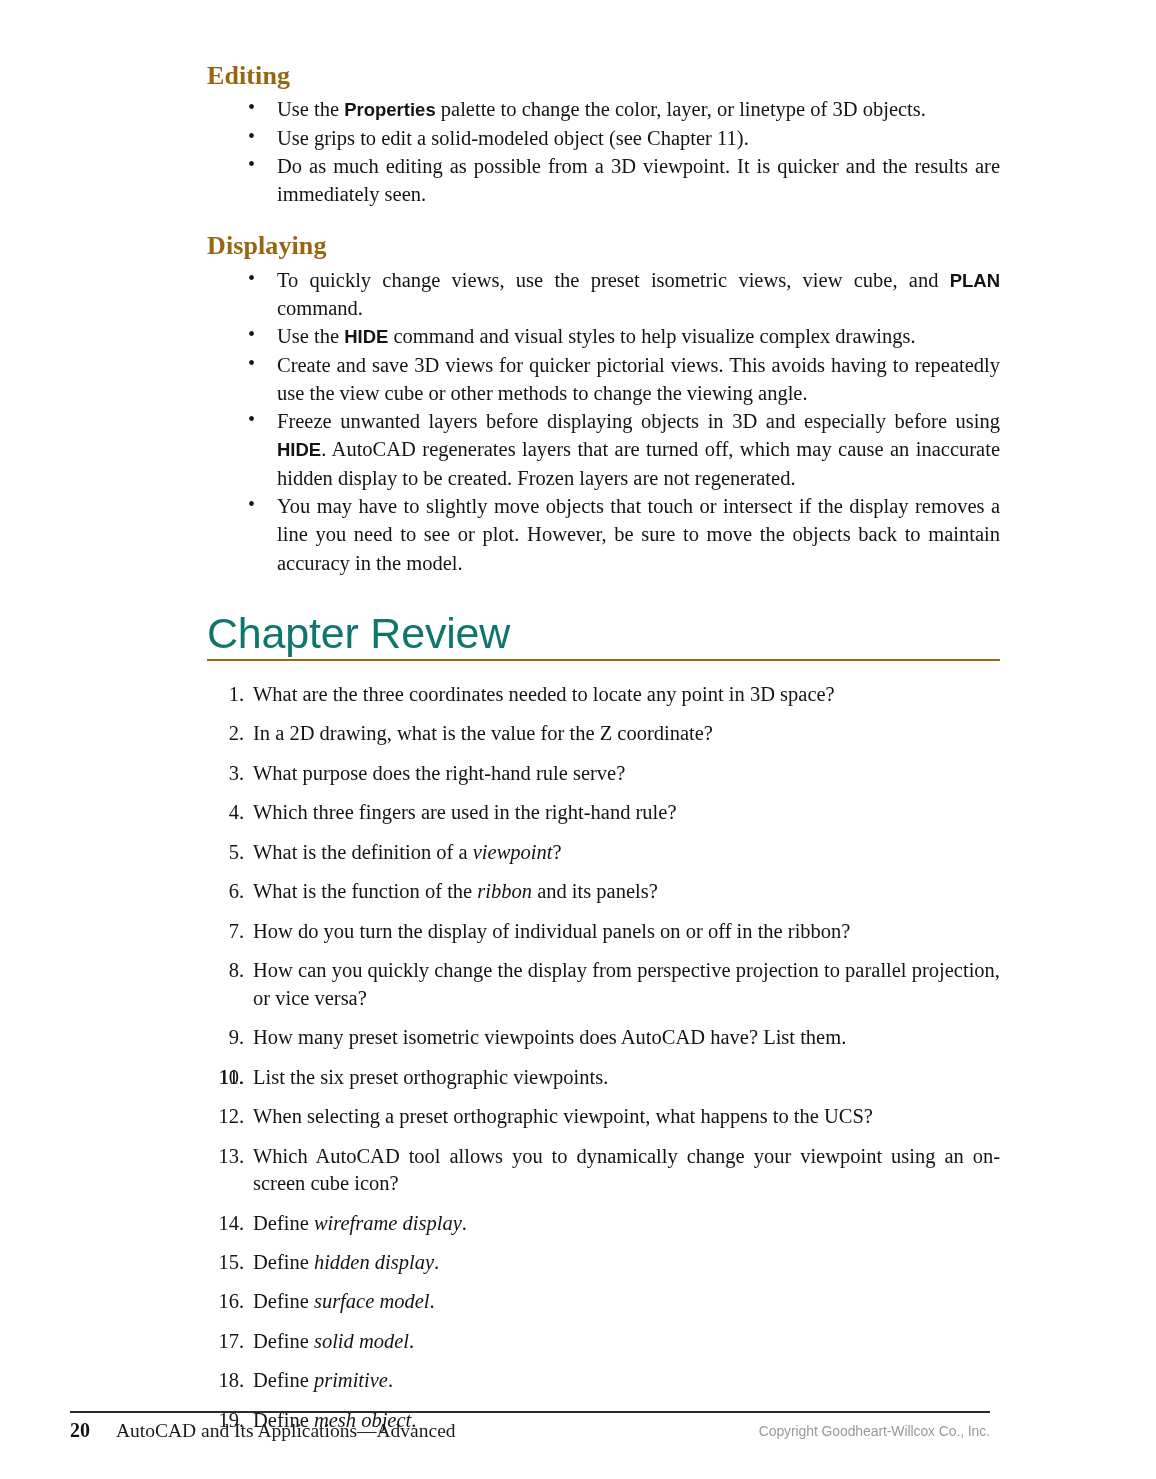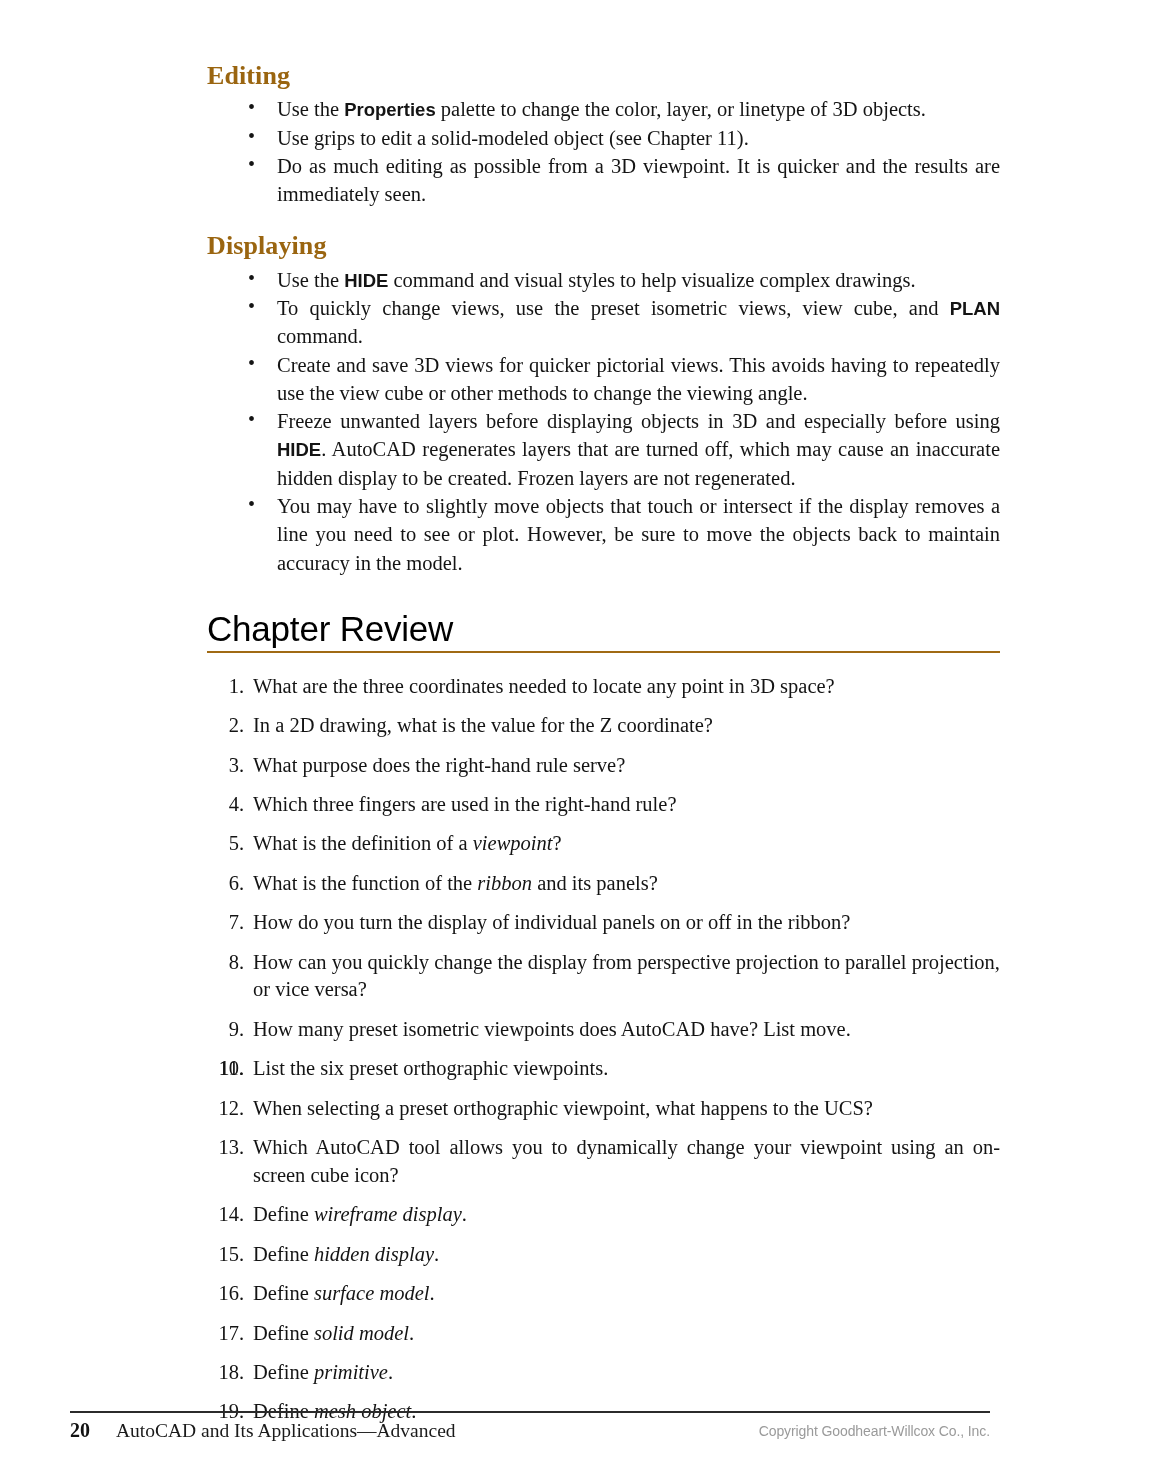--- a/index.html
+++ b/index.html
@@ -69,23 +69,23 @@
     font-family: "Liberation Sans", "DejaVu Sans", sans-serif;
     font-weight: bold;
     font-size: 18.5px;
   }
 
   
   .chapter-review-block { margin-top: 34px; }
   .chapter-review-title {
     font-family: "Liberation Sans", "DejaVu Sans", sans-serif;
     font-weight: normal;
-    font-size: 35px;
+    font-size: 43px;
     line-height: 1.05;
-    color: #000000;
+    color: #0f766e;
     margin: 0 0 3px 0;
     letter-spacing: -0.2px;
   }
   .chapter-rule {
     height: 2px;
     background: #a06a14;
     width: 100%;
     margin: 0 0 9px 0;
   }
   .chapter-instructions {
@@ -172,42 +172,42 @@
 
     <div id="sections-root">
         <h2 class="section-heading">Editing</h2>
         <ul class="bullets">
           <li><span>Use the </span><span class="cmd">Properties</span><span> palette to change the color, layer, or linetype of 3D objects.</span></li>
           <li><span>Use grips to edit a solid-modeled object (see Chapter 11).</span></li>
           <li><span>Do as much editing as possible from a 3D viewpoint. It is quicker and the results are immediately seen.</span></li>
         </ul>
         <h2 class="section-heading second">Displaying</h2>
         <ul class="bullets">
+          <li><span>To quickly change views, use the preset isometric views, view cube, and </span><span class="cmd">PLAN</span><span> command.</span></li>
           <li><span>Use the </span><span class="cmd">HIDE</span><span> command and visual styles to help visualize complex drawings.</span></li>
-          <li><span>To quickly change views, use the preset isometric views, view cube, and </span><span class="cmd">PLAN</span><span> command.</span></li>
           <li><span>Create and save 3D views for quicker pictorial views. This avoids having to repeatedly use the view cube or other methods to change the viewing angle.</span></li>
           <li><span>Freeze unwanted layers before displaying objects in 3D and especially before using </span><span class="cmd">HIDE</span><span>. AutoCAD regenerates layers that are turned off, which may cause an inaccurate hidden display to be created. Frozen layers are not regenerated.</span></li>
           <li><span>You may have to slightly move objects that touch or intersect if the display removes a line you need to see or plot. However, be sure to move the objects back to maintain accuracy in the model.</span></li>
         </ul>
       </div>
 
     <div class="chapter-review-block">
       <h1 class="chapter-review-title">Chapter Review</h1>
       <div class="chapter-rule"></div>
 
       <ol class="questions" id="questions-root">
           <li><span class="num">1.</span><span><span>What are the three coordinates needed to locate any point in 3D space?</span></span></li>
           <li><span class="num">2.</span><span><span>In a 2D drawing, what is the value for the Z coordinate?</span></span></li>
           <li><span class="num">3.</span><span><span>What purpose does the right-hand rule serve?</span></span></li>
           <li><span class="num">4.</span><span><span>Which three fingers are used in the right-hand rule?</span></span></li>
           <li><span class="num">5.</span><span><span>What is the definition of a </span><span class="term" style="font-style: italic; text-align: center;">viewpoint</span><span>?</span></span></li>
           <li><span class="num">6.</span><span><span>What is the function of the </span><span class="term" style="font-style: italic;">ribbon</span><span> and its panels?</span></span></li>
           <li><span class="num">7.</span><span><span>How do you turn the display of individual panels on or off in the ribbon?</span></span></li>
           <li class="wrap"><span class="num">8.</span><span><span>How can you quickly change the display from perspective projection to parallel projection, or vice versa?</span></span></li>
-          <li><span class="num">9.</span><span><span>How many preset isometric viewpoints does AutoCAD have? List move.</span></span></li>
+          <li><span class="num">9.</span><span><span>How many preset isometric viewpoints does AutoCAD have? List them.</span></span></li>
           <li><span class="num">10.</span></li>
           <li><span class="num">11.</span><span><span>List the six preset orthographic viewpoints.</span></span></li>
           <li><span class="num">12.</span><span><span>When selecting a preset orthographic viewpoint, what happens to the UCS?</span></span></li>
           <li class="wrap"><span class="num">13.</span><span><span>Which AutoCAD tool allows you to dynamically change your viewpoint using an on-screen cube icon?</span></span></li>
           <li><span class="num">14.</span><span><span>Define </span><span class="term" style="font-style: italic;">wireframe display</span><span>.</span></span></li>
           <li><span class="num">15.</span><span><span>Define </span><span class="term" style="font-style: italic;">hidden display</span><span>.</span></span></li>
           <li><span class="num">16.</span><span><span>Define </span><span class="term" style="font-style: italic;">surface model</span><span>.</span></span></li>
           <li><span class="num">17.</span><span><span>Define </span><span class="term" style="font-style: italic;">solid model</span><span>.</span></span></li>
           <li><span class="num">18.</span><span><span>Define </span><span class="term" style="font-style: italic; margin-top: 11px;">primitive</span><span>.</span></span></li>
           <li><span class="num">19.</span><span><span>Define </span><span class="term" style="font-style: italic;">mesh object</span><span>.</span></span></li>

